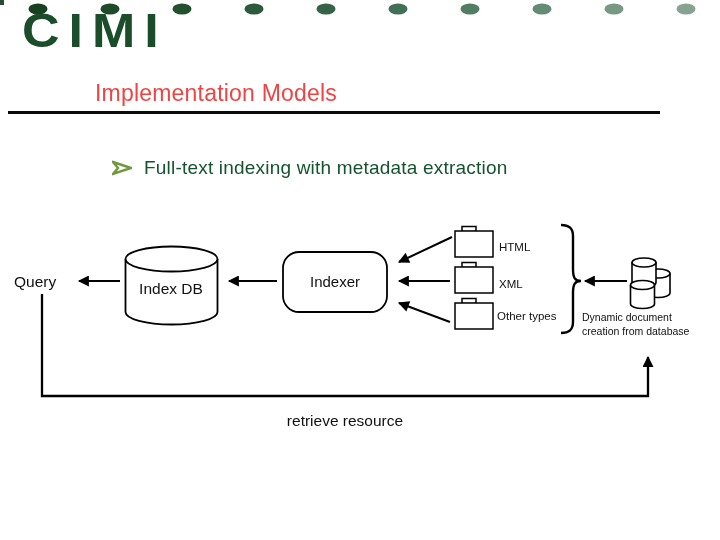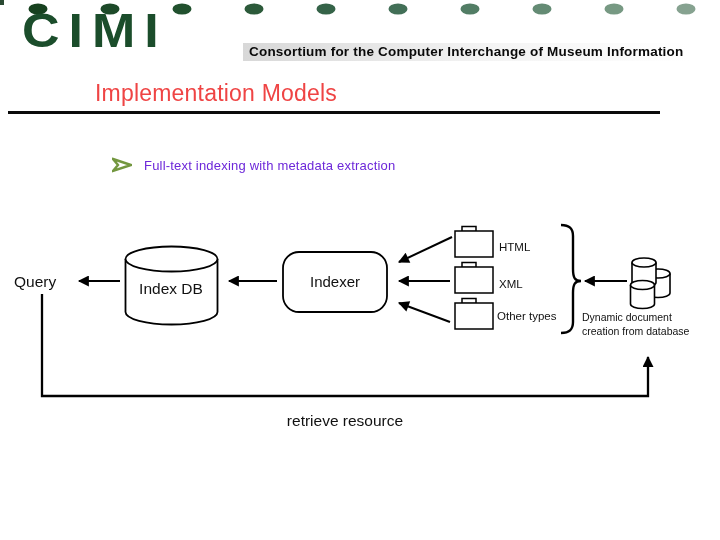--- a/index.html
+++ b/index.html
@@ -19,21 +19,21 @@
         padding:0 6px;font-weight:bold;font-size:13.5px;color:#0a0a0a;letter-spacing:0.2px;
         background:linear-gradient(to right,#d8d8d8 0%,#f4f4f4 55%,#ffffff 100%);
         white-space:nowrap;}
 
   .title{position:absolute;left:95px;top:80px;font-size:23px;color:#ef4444;
         letter-spacing:0.2px;white-space:nowrap;}
   .rule{position:absolute;left:8px;top:111px;width:652px;height:3px;background:#0a0a0a;}
 
   .bullet-row{position:absolute;left:112px;top:157px;display:flex;align-items:center;}
   .bullet-icon{width:20px;height:16px;margin-right:12px;flex:0 0 auto;}
-  .bullet-text{font-size:13px;color:#6d28d9;white-space:nowrap;letter-spacing:0.2px;}
+  .bullet-text{font-size:19px;color:#14532d;white-space:nowrap;letter-spacing:0.2px;}
 
   .diagram-svg{position:absolute;left:0;top:220px;width:720px;height:215px;}
   .dg-text{fill:#111;font-family:"Liberation Sans",sans-serif;}
 </style>
 </head>
 <body>
 
 <div class="slide">
 
   <div class="corner-mark"></div>
@@ -45,21 +45,20 @@
     <ellipse cx="254" cy="9" rx="9.5" ry="5.5" fill="#2c5a3a"></ellipse>
     <ellipse cx="326" cy="9" rx="9.5" ry="5.5" fill="#356348"></ellipse>
     <ellipse cx="398" cy="9" rx="9.5" ry="5.5" fill="#426f57"></ellipse>
     <ellipse cx="470" cy="9" rx="9.5" ry="5.5" fill="#527d65"></ellipse>
     <ellipse cx="542" cy="9" rx="9.5" ry="5.5" fill="#648b74"></ellipse>
     <ellipse cx="614" cy="9" rx="9.5" ry="5.5" fill="#779983"></ellipse>
     <ellipse cx="686" cy="9" rx="9.5" ry="5.5" fill="#86a290"></ellipse>
   </svg>
 
   <div class="logo">CIMI</div>
-  <div class="subtitle">Consortium for the Computer Interchange of Museum Information</div>
 
   <div class="title">Implementation Models</div>
   <div class="rule"></div>
 
   <div class="bullet-row">
     <svg class="bullet-icon" viewBox="0 0 20 16">
       <path d="M1 2 L19 8 L1 14 L6 8 Z" fill="none" stroke="#73973f" stroke-width="2.4" stroke-linejoin="miter"></path>
     </svg>
     <span class="bullet-text">Full-text indexing with metadata extraction</span>
   </div>

